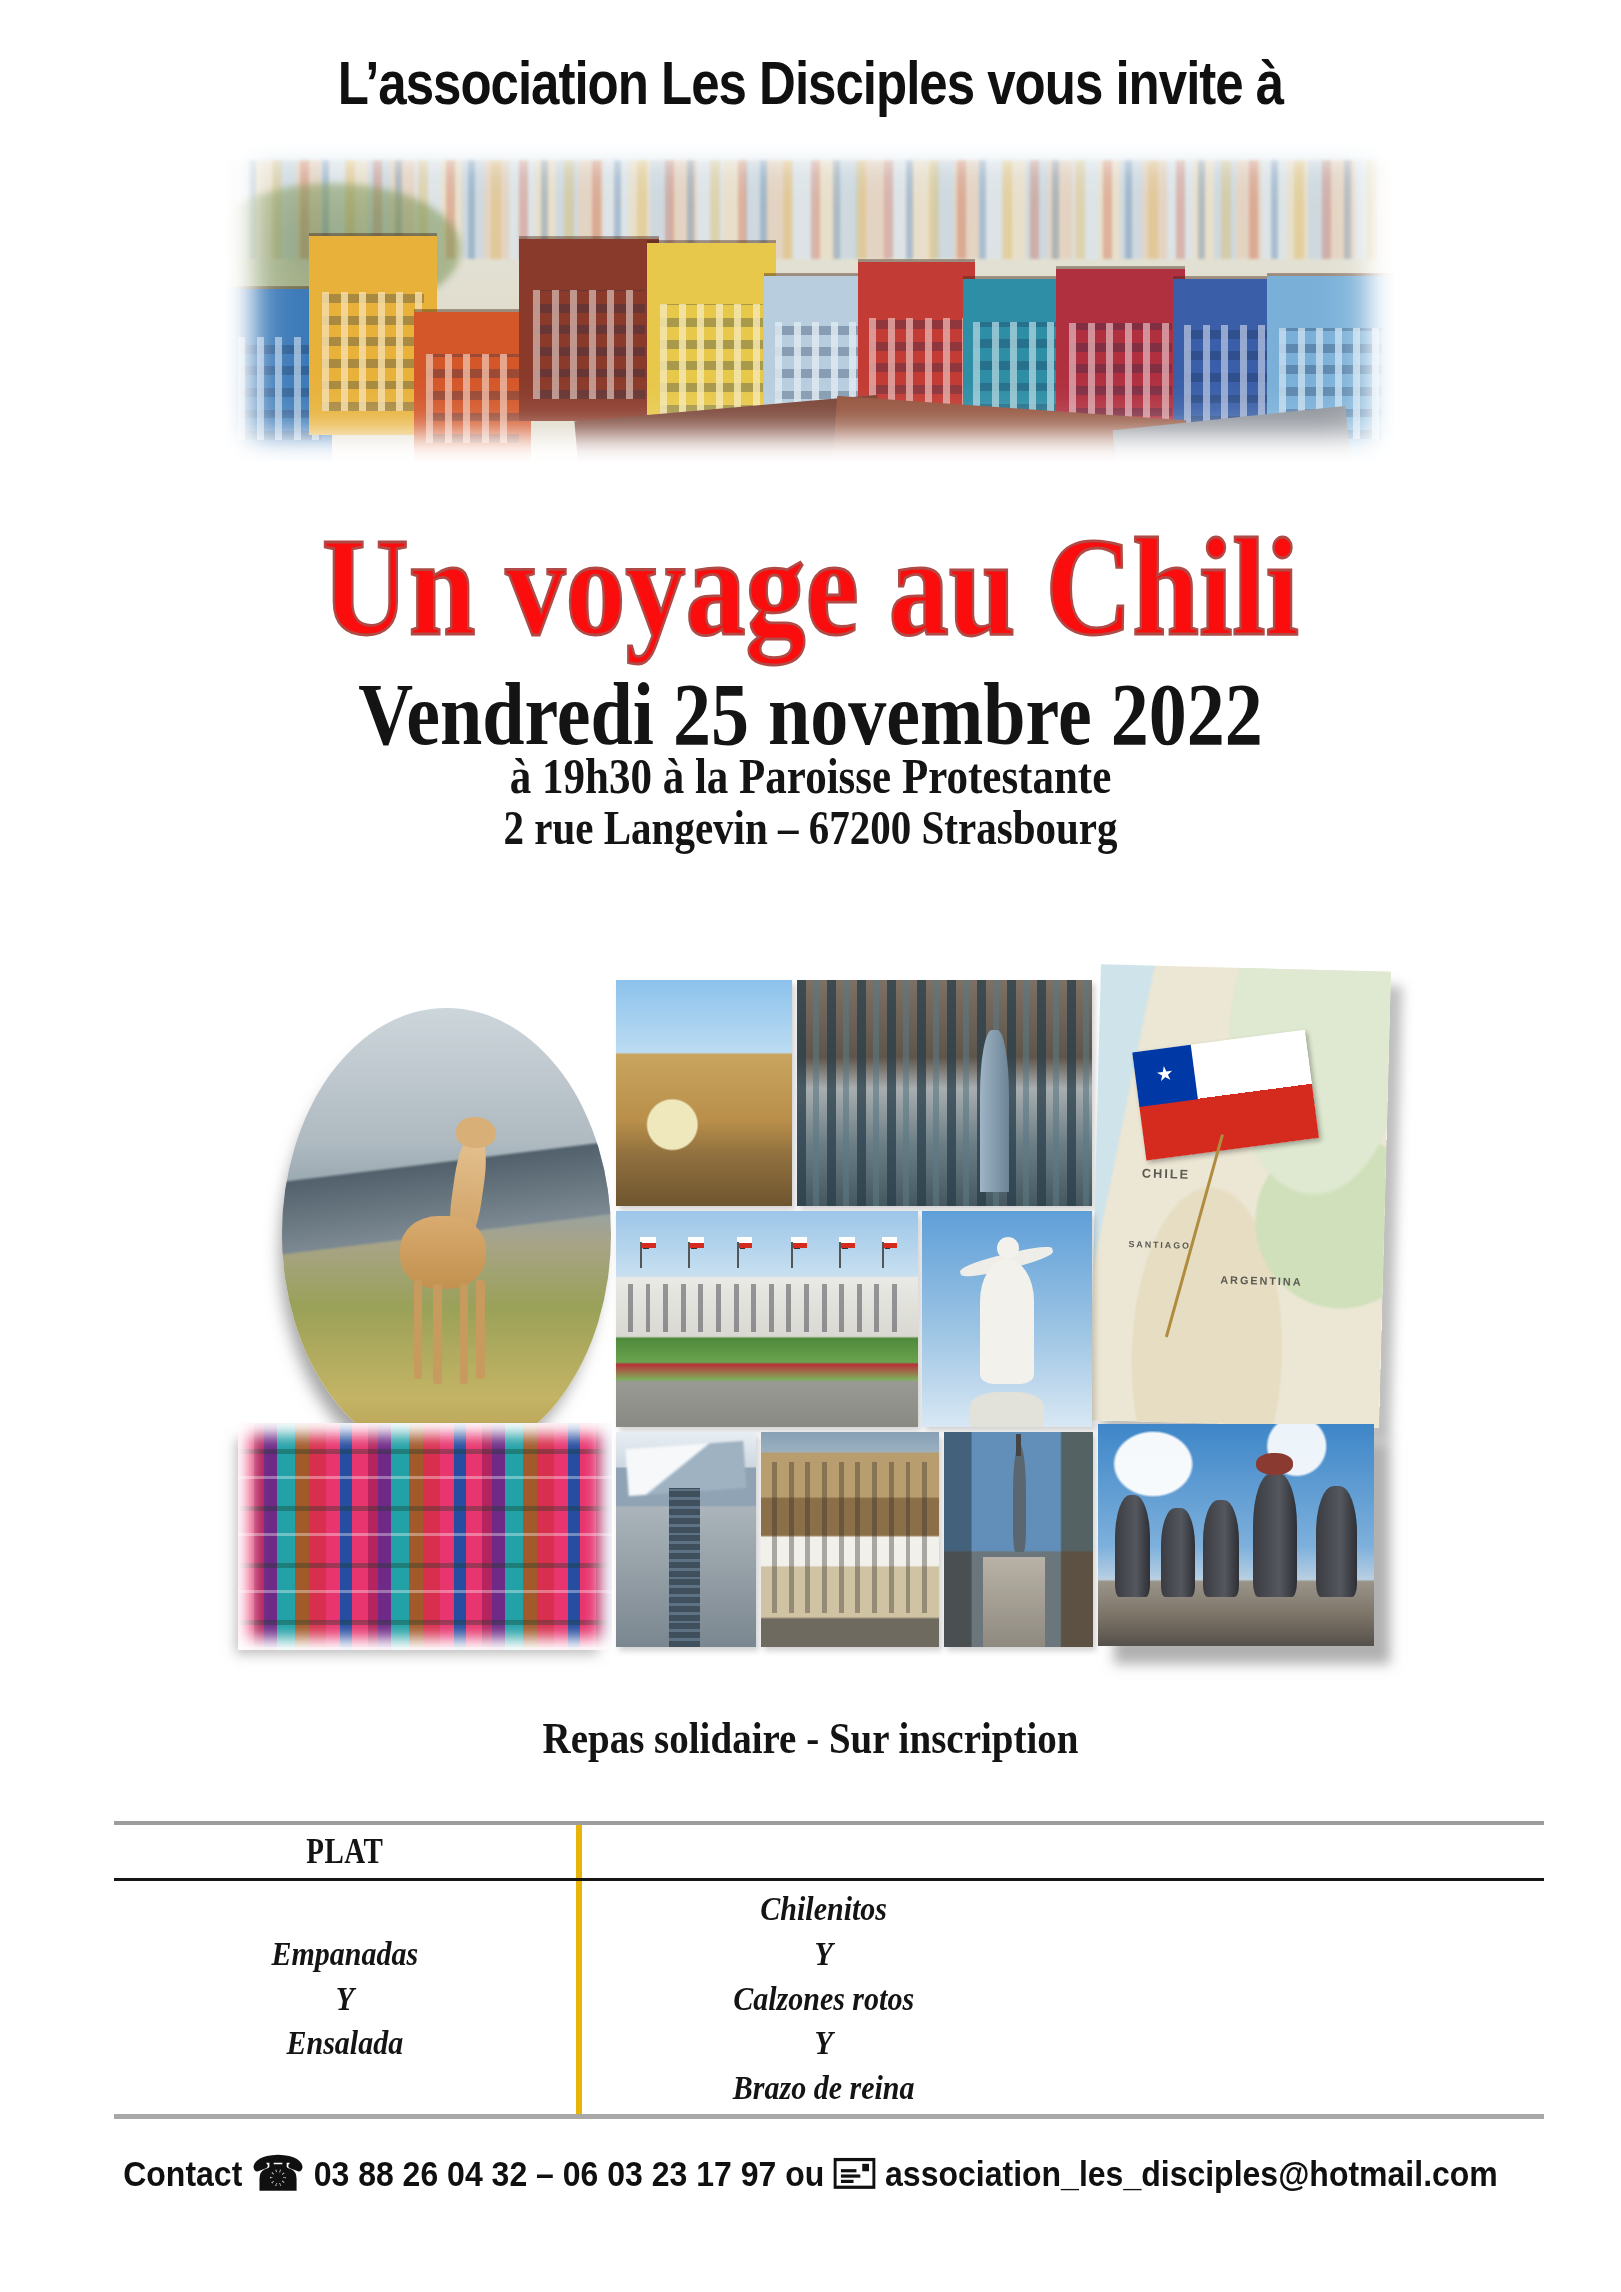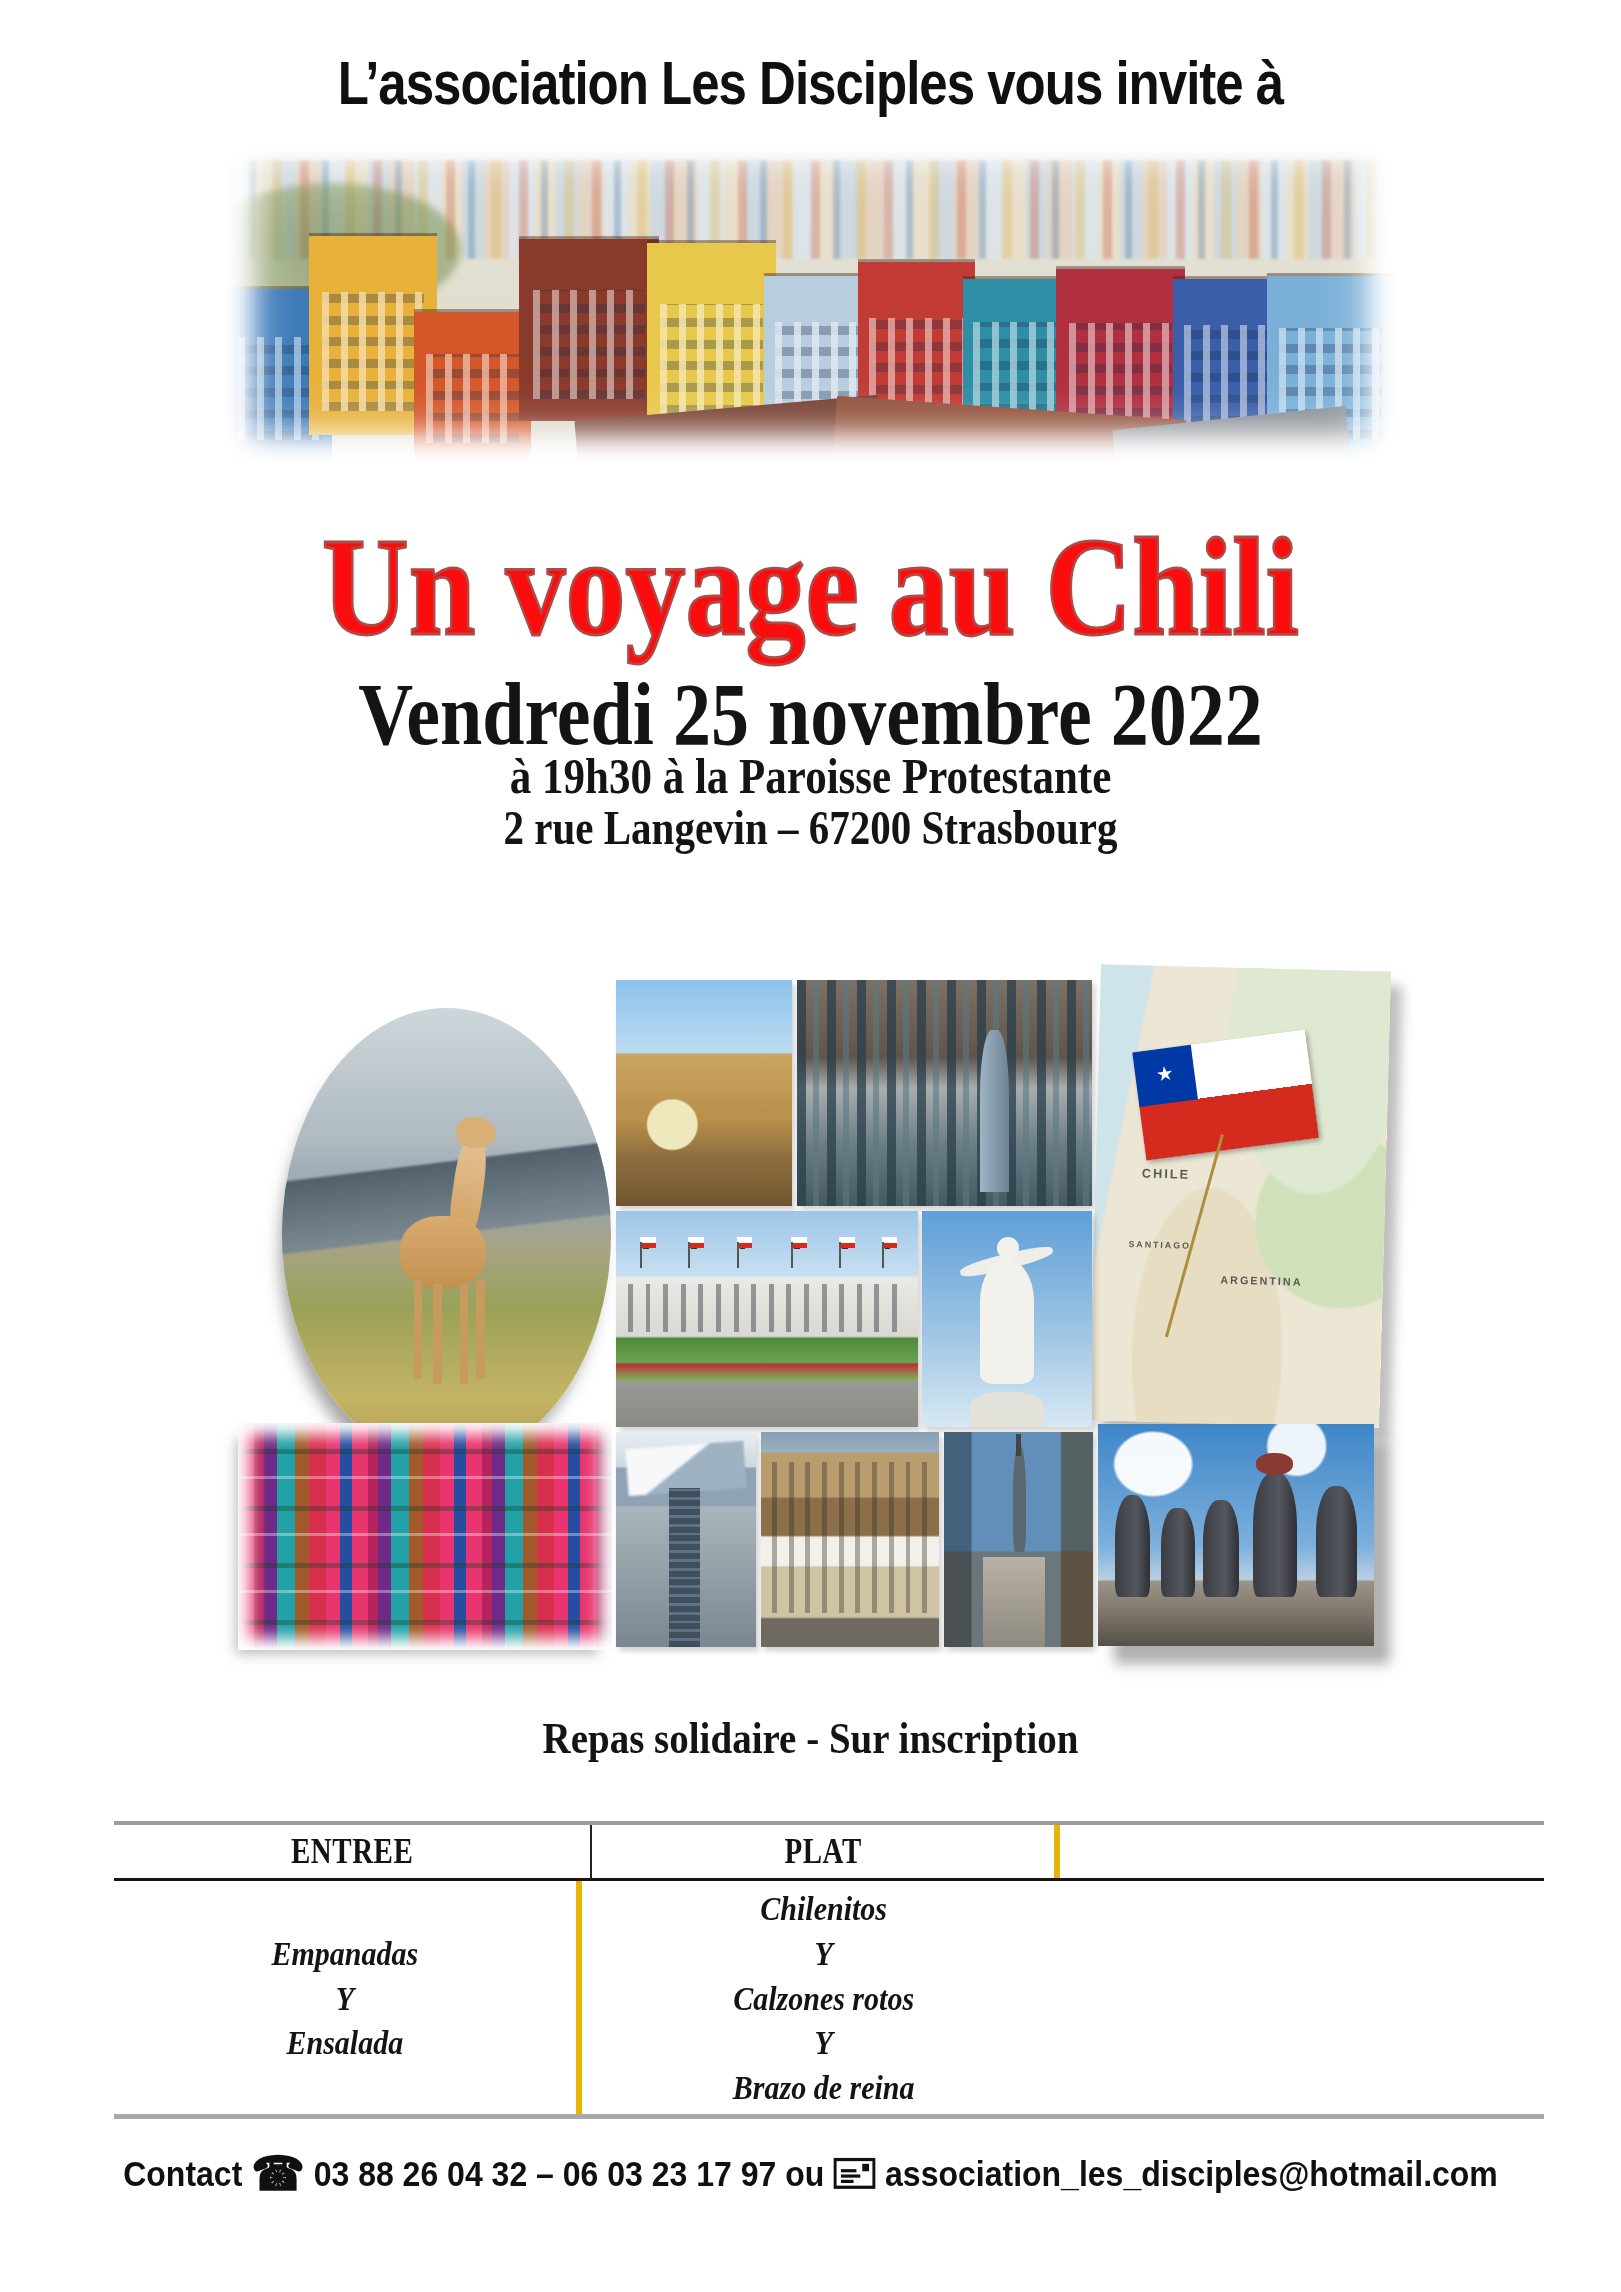--- a/index.html
+++ b/index.html
@@ -242,23 +242,20 @@
         <div class="topknot"></div>
       </div>
       <div class="m" style="left:79%;width:15%;height:50%;"></div>
     </div>
   </div>
 
   <div class="ctr repas-line">Repas solidaire - Sur inscription</div>
 
   <div class="menu">
     <div class="menu-row menu-head">
-      <div class="mcell c1">
-          <span class="mhead-label">ENTREE</span>
-        </div>
       <div class="mcell c2">
           <span class="mhead-label">PLAT</span>
         </div>
     </div>
     <div class="menu-row menu-bodyrow">
       <div class="mcell c2">
         <div class="mlines">
           <div class="mline">Empanadas</div>
           <div class="mline">Y</div>
           <div class="mline">Ensalada</div>

